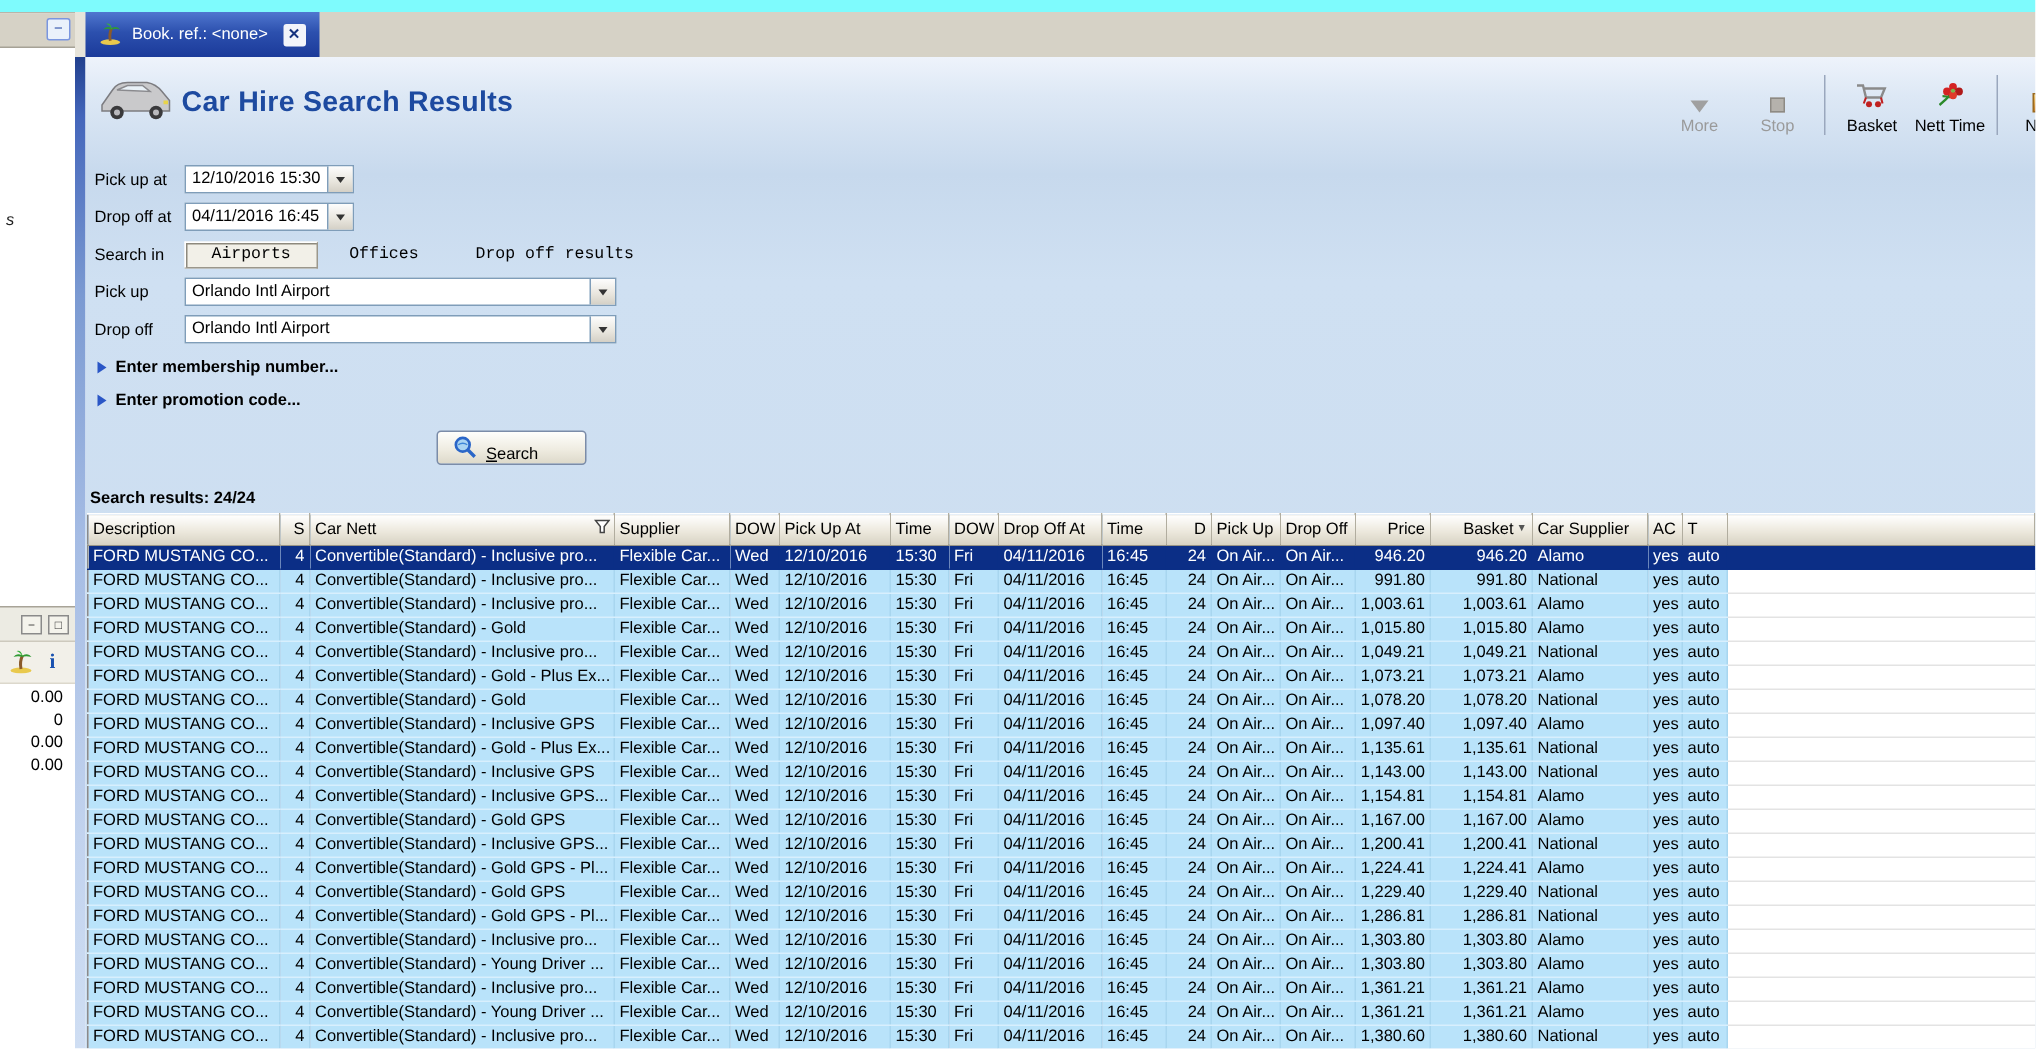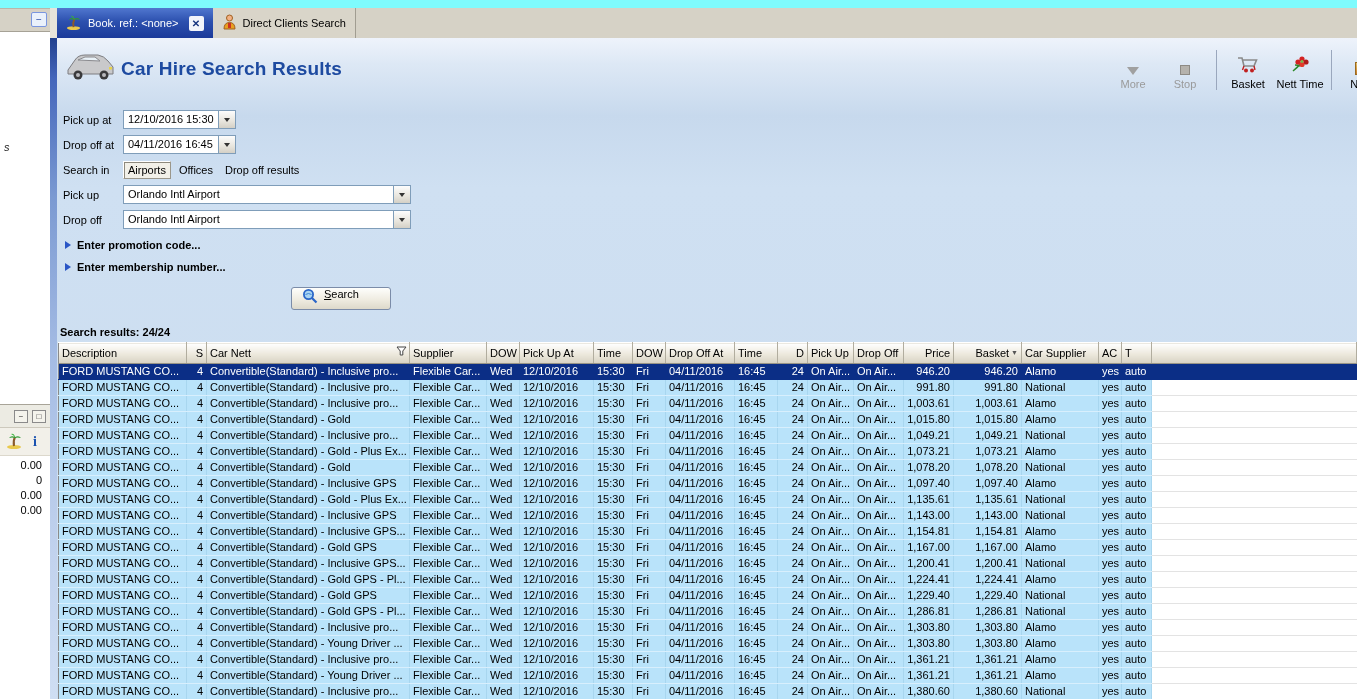--- a/index.html
+++ b/index.html
@@ -59,28 +59,28 @@
   .form { padding:10px 0 0 6px; }
   .form-row { display:flex; align-items:center; margin-bottom:6px; height:19px; }
   .form-label { width:60px; flex:0 0 60px; }
   .combo { display:flex; border:1px solid #7f9db9; background:#fff; height:19px; align-items:stretch; }
   .combo .combo-text { padding:2px 3px 0 4px; flex:1; white-space:nowrap; overflow:hidden; }
   .combo .combo-btn { width:17px; border-left:1px solid #7f9db9; background:linear-gradient(180deg,#fdfdfd,#e8e5dd 60%,#d4d0c6); display:flex; align-items:center; justify-content:center; }
   .combo .combo-btn::after { content:""; width:0; height:0; border-left:3px solid transparent; border-right:3px solid transparent; border-top:4px solid #333; }
   .combo.small { width:113px; }
   .combo.wide { width:288px; }
 
-  .seg-row .seg { padding:2px 4px; margin-right:4px; cursor:default; }
+  .seg-row .seg { padding:2px 17px; margin-right:4px; cursor:default;font-family:Liberation Mono, monospace; }
   .seg.selected { background:#f2f0e8; border:1px solid #9b978b; border-top-color:#fff; border-left-color:#fff; box-shadow:1px 1px 0 #8d897d inset; }
 
   .disclosure { display:flex; align-items:center; gap:6px; margin:10px 0 0 2px; font-weight:bold; cursor:default; }
   .disc-arrow { width:0; height:0; border-top:4px solid transparent; border-bottom:4px solid transparent; border-left:6px solid #2a56c6; }
 
   .search-row { margin:14px 0 0 228px; }
-  .search-btn { display:inline-flex; align-items:flex-start; gap:6px; width:100px; height:23px; padding:0 10px; background:linear-gradient(180deg,#fefefc,#efece1 55%,#ddd9ca); border:1px solid #7b8ca8; border-radius:3px; cursor:default; }
+  .search-btn { display:inline-flex; align-items:flex-end; gap:6px; width:100px; height:23px; padding:0 10px; background:linear-gradient(180deg,#fefefc,#efece1 55%,#ddd9ca); border:1px solid #7b8ca8; border-radius:3px; cursor:default; }
   .search-btn .btn-label { display:inline-block; }
   .search-btn .btn-label::first-letter { text-decoration:underline; }
 
   
   .results-summary { font-weight:bold; margin:16px 0 4px 3px; }
   table.results { border-collapse:collapse; table-layout:fixed; width:1299px; margin-left:1px; border-left:1px solid #8a8a8a; border-top:1px solid #8a8a8a; }
   th { font-weight:normal; text-align:left; height:16px; padding:4px 3px; white-space:nowrap; overflow:hidden;
       background:linear-gradient(180deg,#ffffff,#ece8dc 55%,#d7d2c3);
       border-right:1px solid #b1ad9f; border-bottom:1px solid #989486; border-top:1px solid #fff; position:relative; }
   th.r, td.r { text-align:right; }
@@ -137,30 +137,20 @@
             <ellipse cx="8" cy="15" rx="7" ry="2" fill="#e9c94d"></ellipse>
             <path d="M8 14 Q7 9 9 5" stroke="#8a5a2a" stroke-width="2" fill="none"></path>
             <path d="M9 5 Q5 3 3 6 Q6 5 9 6" fill="#2f9a33"></path>
             <path d="M9 5 Q13 3 15 6 Q11 5 9 6" fill="#2f9a33"></path>
             <path d="M9 5 Q8 1 5 2 Q8 3 9 6" fill="#38b13c"></path>
           </svg>
       </span>
       <span>Book. ref.: &lt;none&gt;</span>
       <span class="tab-close">✕</span>
     </div>
-    <div class="tab inactive">
-      <span>
-        <svg width="15" height="16" viewBox="0 0 15 16">
-            <circle cx="7.5" cy="4" r="3" fill="#f2b183" stroke="#a06020"></circle>
-            <path d="M2 15 Q2 8.5 7.5 8.5 Q13 8.5 13 15 Z" fill="#e8a020" stroke="#a06020"></path>
-            <rect x="6" y="9" width="3" height="5" fill="#cc3322"></rect>
-          </svg>
-      </span>
-      <span>Direct Clients Search</span>
-    </div>
   </div>
 
   <div class="content">
     <div class="page-header">
       <span class="car-art">
         <svg width="50" height="38" viewBox="0 0 50 38">
           <path d="M3 23 L10 13 Q13 8 20 8 L33 8 Q39 9 43 14 L48 20 L48 27 L3 27 Z" fill="#c9c9cb" stroke="#7c7c80"></path>
           <path d="M13 13 L20 10 L30 10 L35 14 Z" fill="#e9f1f7" stroke="#8a8a8e"></path>
           <circle cx="13" cy="28" r="4.5" fill="#3a3a3c"></circle>
             <circle cx="13" cy="28" r="2" fill="#b9b9bd"></circle>
@@ -245,25 +235,25 @@
       <div class="form-row">
         <span class="form-label">Drop off</span>
         <div class="combo wide">
           <span class="combo-text">Orlando Intl Airport</span>
           <span class="combo-btn"></span>
         </div>
       </div>
 
       <div class="disclosure">
         <span class="disc-arrow"></span>
-        <span>Enter promotion code...</span>
+        <span>Enter membership number...</span>
       </div>
       <div class="disclosure">
         <span class="disc-arrow"></span>
-        <span>Enter membership number...</span>
+        <span>Enter promotion code...</span>
       </div>
 
       <div class="search-row">
         <div class="search-btn">
           <span>
             <svg width="16" height="16" viewBox="0 0 16 16">
                 <circle cx="6.5" cy="6.5" r="4.6" fill="#a9d4f2" stroke="#2a66c8" stroke-width="1.8"></circle>
                 <path d="M3.5 6.5 Q6.5 4.5 9.5 6.5" stroke="#3e86d8" fill="none"></path>
                 <line x1="10" y1="10" x2="14.5" y2="14.5" stroke="#2a66c8" stroke-width="2.2"></line>
               </svg>

